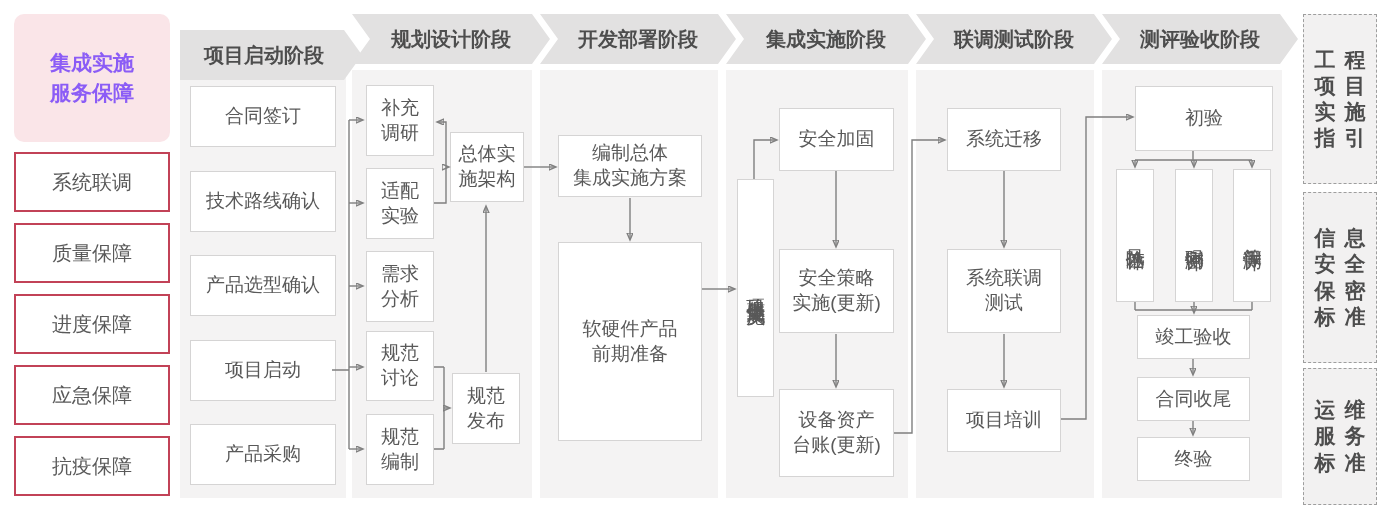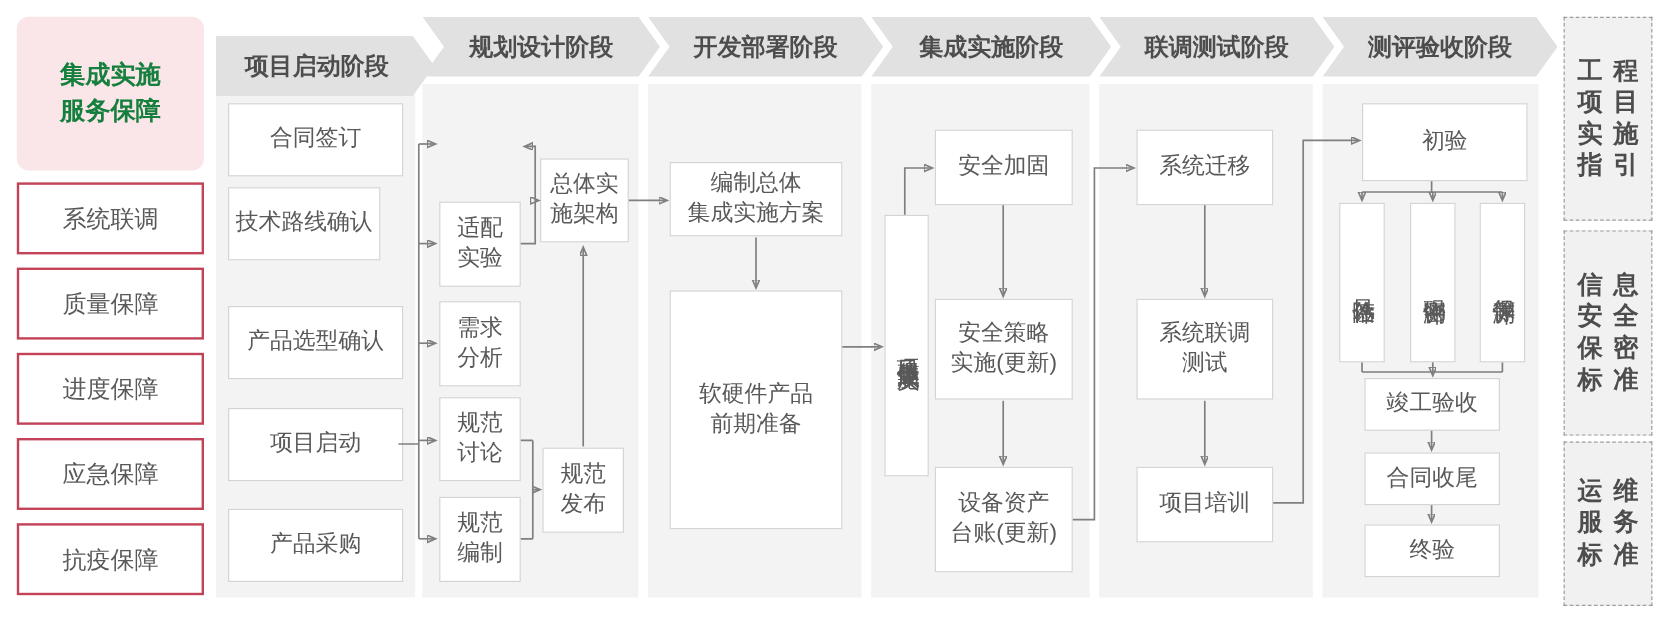--- a/index.html
+++ b/index.html
@@ -2,21 +2,21 @@
 <html><head>
 <meta charset="utf-8">
 <style>
   html,body{margin:0;padding:0;background:#ffffff;}
   body{width:1391px;height:515px;position:relative;overflow:hidden;
        font-family:"Liberation Sans","DejaVu Sans",sans-serif;}
   .stage{position:absolute;left:0;top:0;width:1391px;height:515px;}
 
   
   .side-title{position:absolute;left:14px;top:14px;width:156px;height:128px;
-    background:#fae5e8;border-radius:10px;color:#15803d;font-weight:bold;
+    background:#fae5e8;border-radius:10px;color:#8b5cf6;font-weight:bold;
     font-size:21px;line-height:1.45;display:flex;align-items:center;justify-content:center;
     text-align:center;white-space:pre-line;}
   .side-box{position:absolute;left:14px;width:156px;height:60px;background:#ffffff;
     border:2px solid #c24257;box-sizing:border-box;color:#595959;font-size:20px;
     display:flex;align-items:center;justify-content:center;}
 
   
   .panel{position:absolute;top:70px;height:428px;background:#f4f3f3;}
   .phase-header{position:absolute;top:14px;height:50px;background:#e2e1e1;
     color:#4d4d4d;font-weight:bold;font-size:20px;display:flex;align-items:center;
@@ -63,25 +63,27 @@
 
   <div class="side-title">集成实施
 服务保障</div>
   <div class="side-box" style="top:152px">系统联调</div>
   <div class="side-box" style="top:223px">质量保障</div>
   <div class="side-box" style="top:294px">进度保障</div>
   <div class="side-box" style="top:365px">应急保障</div>
   <div class="side-box" style="top:436px">抗疫保障</div>
 
   <div class="box" style="left:190px;top:86px;width:146px;height:61px">合同签订</div>
-  <div class="box" style="left:190px;top:156px;width:127px;height:61px">技术路线确认</div>
+  <div class="box" style="left:190px;top:171px;width:146px;height:61px">技术路线确认</div>
   <div class="box" style="left:190px;top:255px;width:146px;height:61px">产品选型确认</div>
   <div class="box" style="left:190px;top:340px;width:146px;height:61px">项目启动</div>
   <div class="box" style="left:190px;top:424px;width:146px;height:61px">产品采购</div>
 
+  <div class="box" style="left:366px;top:85px;width:68px;height:71px">补充
+调研</div>
   <div class="box" style="left:366px;top:168px;width:68px;height:71px">适配
 实验</div>
   <div class="box" style="left:366px;top:251px;width:68px;height:71px">需求
 分析</div>
   <div class="box" style="left:366px;top:331px;width:68px;height:70px">规范
 讨论</div>
   <div class="box" style="left:366px;top:414px;width:68px;height:71px">规范
 编制</div>
   <div class="box" style="left:450px;top:132px;width:74px;height:70px">总体实
 施架构</div>

